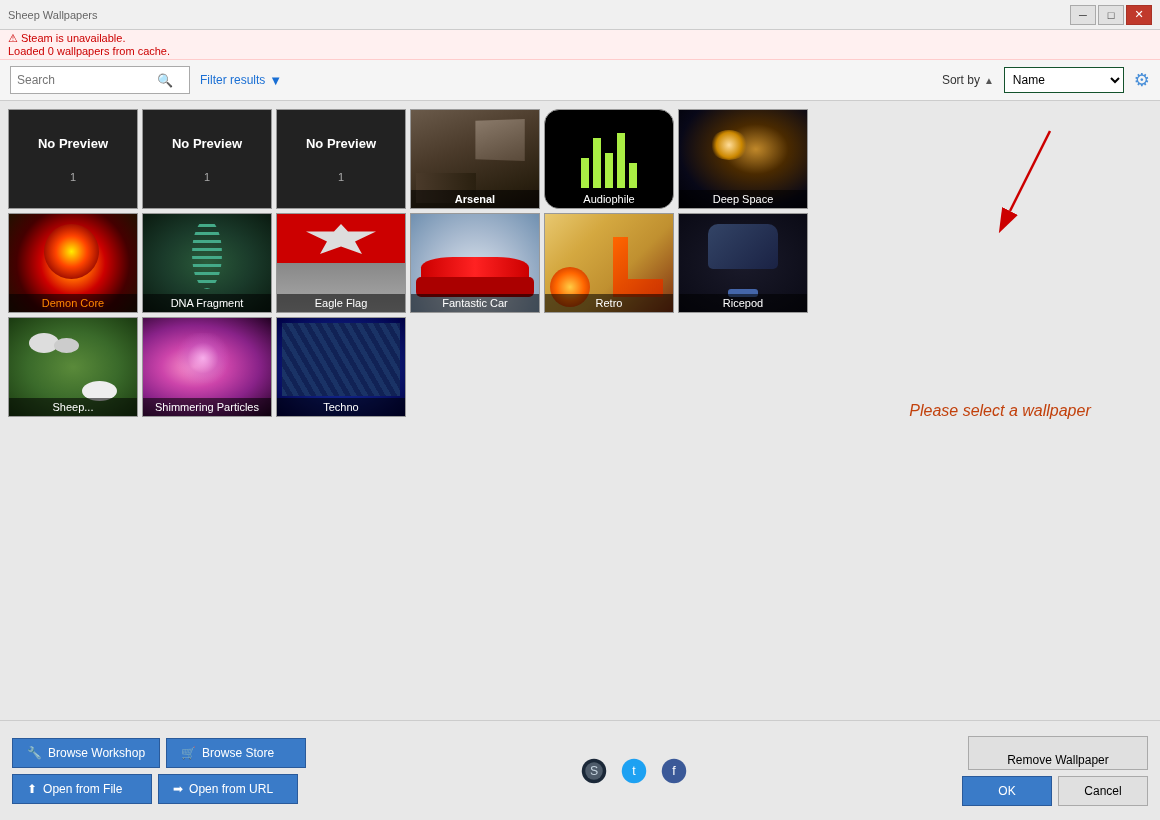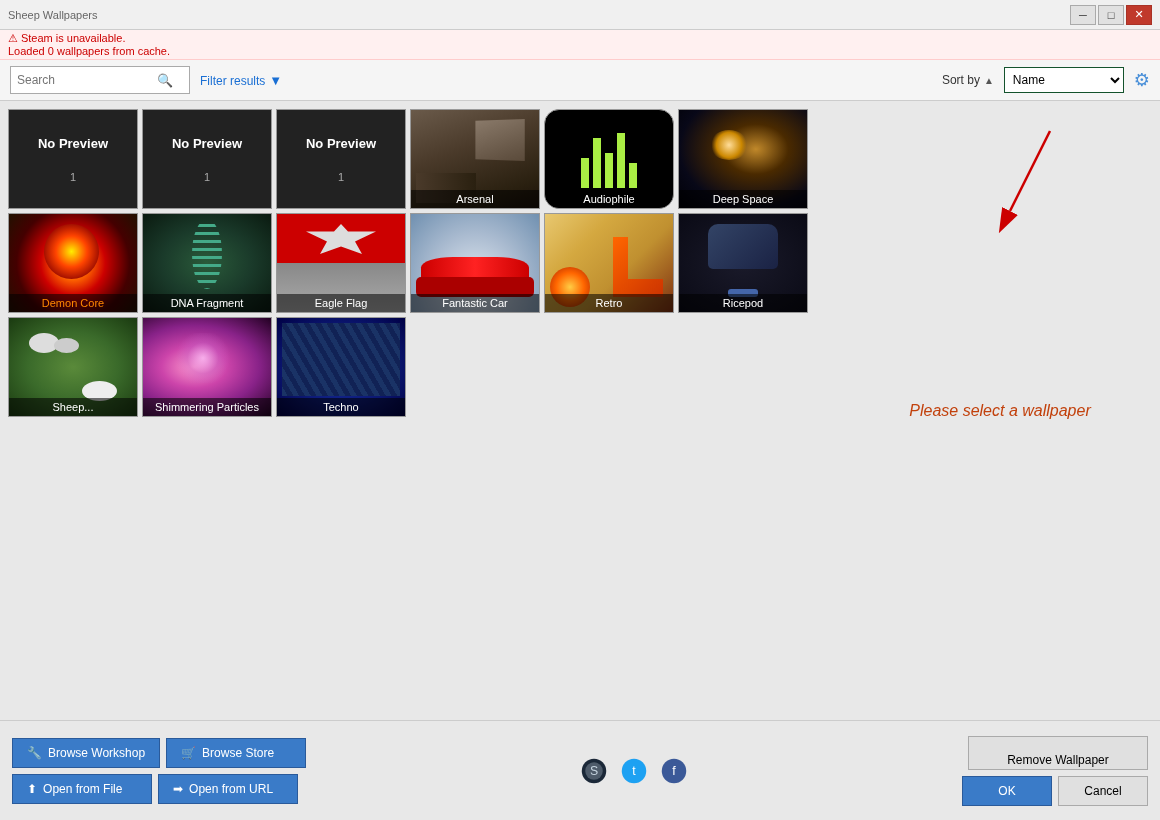--- a/index.html
+++ b/index.html
@@ -87,21 +87,21 @@
     }
     .search-icon-btn {
       background: none;
       border: none;
       cursor: pointer;
       color: #555;
       font-size: 13px;
     }
     .filter-btn {
       display: flex;
-      align-items: flex-end;
+      align-items: center;
       gap: 4px;
       color: #1a6fd4;
       font-size: 12px;
       cursor: pointer;
       background: none;
       border: none;
       font-weight: 500;
     }
     .filter-icon {
       color: #1a6fd4;
@@ -310,20 +310,21 @@
       background: radial-gradient(ellipse at 50% 50%, #5a8a3a 0%, #3a6a2a 50%, #1a3a10 100%);
     }
     .thumb-shimmering {
       background: radial-gradient(ellipse at 40% 50%, #ff99cc 0%, #cc44aa 30%, #882288 60%, #220022 100%);
     }
     .thumb-techno {
       background: radial-gradient(ellipse at 50% 50%, #2244aa 0%, #112288 40%, #000044 100%);
     }
     .thumb-arsenal {
       background: linear-gradient(160deg, #6a5a4a 0%, #4a3a2a 40%, #2a2010 80%, #1a1008 100%);
+      font-weight: bold;
     }
     .thumb-beach {
       background: linear-gradient(180deg, #ff8c00 0%, #ffaa20 30%, #ffcc40 50%, #88ccee 80%, #448899 100%);
     }
 
     
     .audio-bars {
       position: absolute;
       bottom: 20px;
       left: 50%;

